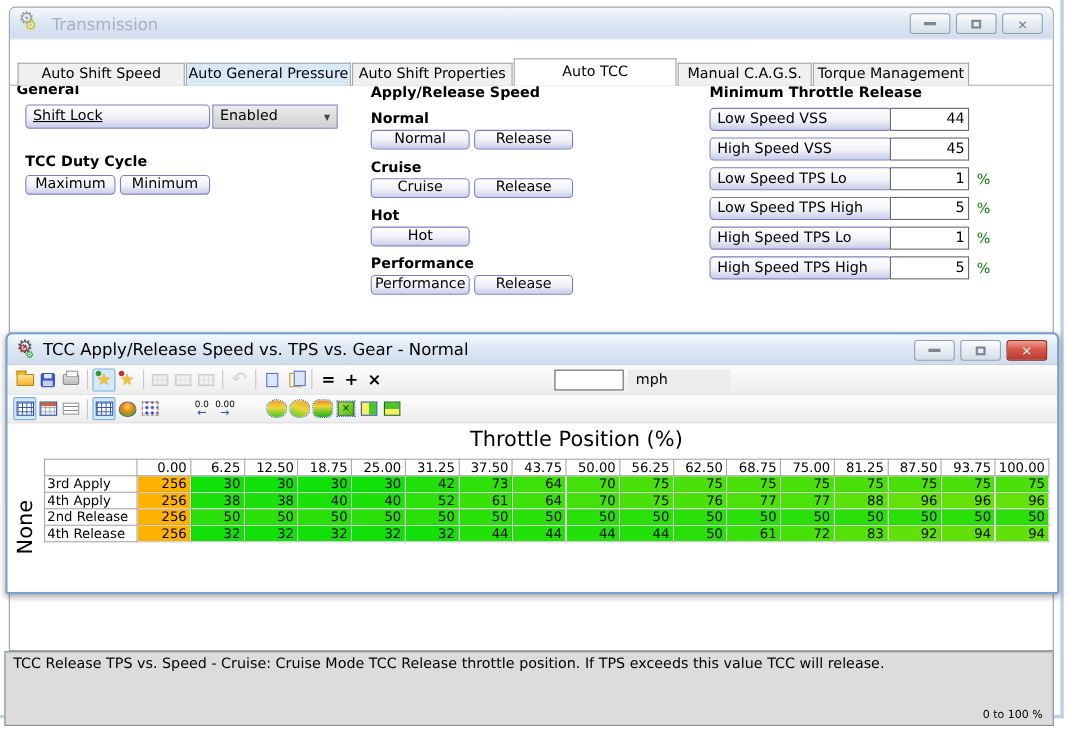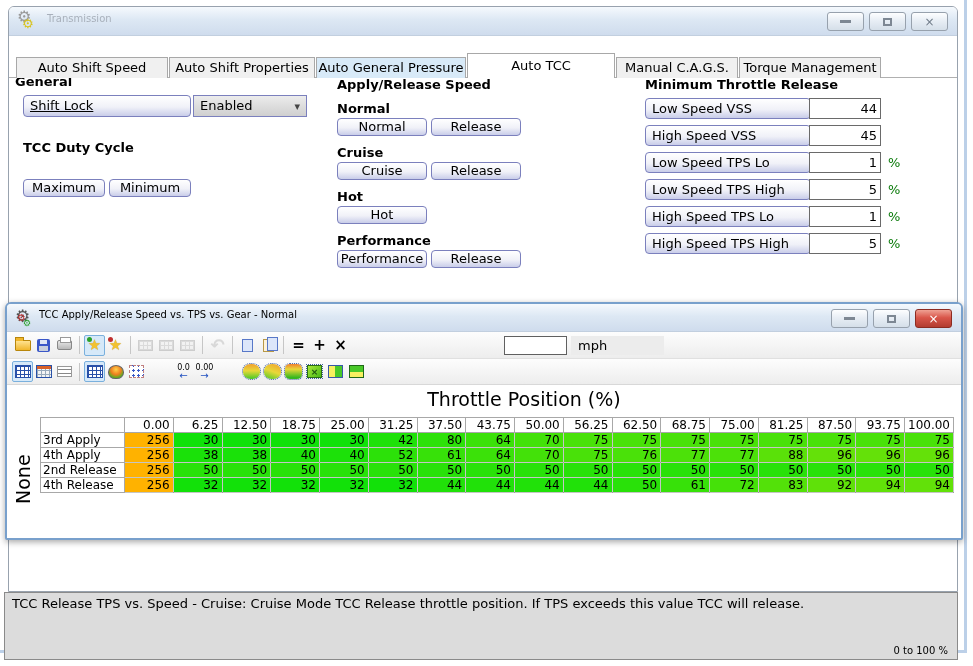--- a/index.html
+++ b/index.html
@@ -8,21 +8,21 @@
     background: #ffffff; font-family: "DejaVu Sans", sans-serif; color: #000;
   }
   #app-frame { position:absolute; left:0; top:0; width:967px; height:653px;
     border-right:3px solid #bcd0e8; border-bottom:3px solid #bcd0e8; pointer-events:none; }
 
   
   .win { position:absolute; background:#fff; }
   .titlebar { position:absolute; left:0; top:0; right:0; height:29px;
     background:linear-gradient(#f5f9fd,#dde8f4 45%,#cfdced);
     border-bottom:1px solid #c2cfdf; border-radius:5px 5px 0 0; }
-  .title-text { position:absolute; left:38px; top:6px; font-size:10px; }
+  .title-text { position:absolute; left:38px; top:6px; font-size:15px; }
   .winbtns { position:absolute; right:9px; top:5px; display:flex; gap:5px; }
   .winbtn { width:37px; height:19px; border:1px solid #97a1ad; border-radius:3px;
     background:linear-gradient(#fdfeff,#e8eef5 45%,#d5dfe9);
     display:flex; align-items:center; justify-content:center; color:#717c89; font-size:12px; }
   .winbtn .bar { width:11px; height:3px; background:#7d8793; }
   .winbtn .box { width:9px; height:8px; border:2px solid #7d8793; }
   .winbtn.close-red { background:linear-gradient(#efa193,#d9564a 45%,#b23c30); border-color:#8c2b21; color:#fff; }
   .win-icon { position:absolute; left:8px; top:4px; width:22px; height:22px; }
   .gear { position:absolute; font-size:16px; line-height:16px; }
 
@@ -47,21 +47,21 @@
   .unit { color:#0a7a0a; font-size:13px; margin-left:7px; }
 
   #general-heading { position:absolute; left:6px; top:67px; }
   #shift-lock { position:absolute; left:14px; top:88px; width:168px; height:22px; line-height:20px;text-decoration:underline; }
   #shift-lock-select { position:absolute; left:184px; top:88px; width:114px; height:22px;
     border:1px solid #7b80bd; background:linear-gradient(#ececec,#cfcfcf);
     font-size:13px; line-height:20px; padding-left:6px; }
   #shift-lock-select .chev { position:absolute; right:6px; top:1px; color:#444; font-size:11px; }
   #duty-heading { position:absolute; left:14px; top:133px; }
   #duty-buttons { position:absolute; left:14px; top:152px; display:flex; gap:4px; }
-  #duty-buttons .xpbtn { width:82px; height:18px; line-height:16px;margin-top:20px; }
+  #duty-buttons .xpbtn { width:82px; height:18px; line-height:16px; }
 
   #apply-release { position:absolute; left:328px; top:70px; width:240px; }
   #apply-release .group-label { margin-top:9px; }
   #apply-release .btnrow { display:flex; gap:4px; margin-top:2px; }
   #apply-release .btnrow .xpbtn { width:90px; height:18px; line-height:16px; }
 
   #mtr { position:absolute; left:636px; top:70px; }
   .mtr-row { margin-top:6px; height:21px; white-space:nowrap; }
   .mtr-row .label-btn { width:166px; height:21px; line-height:19px; vertical-align:top; }
   .mtr-row .num-input { width:72px; height:21px; vertical-align:top; margin-left:-2px; }
@@ -181,22 +181,22 @@
         </span>
       <span class="winbtn">
           <span class="box"></span>
         </span>
       <span class="winbtn">×</span>
     </span>
   </div>
   <div class="tabline"></div>
   <div class="tabstrip" id="tabstrip">
       <div class="tab" style="width: 152px;">Auto Shift Speed</div>
+      <div class="tab highlighted" style="width: 150px;">Auto General Pressure</div>
       <div class="tab" style="width: 146px;">Auto Shift Properties</div>
-      <div class="tab highlighted" style="width: 150px;">Auto General Pressure</div>
       <div class="tab active" style="width: 148px;">Auto TCC</div>
       <div class="tab" style="width: 122px;">Manual C.A.G.S.</div>
       <div class="tab" style="width: 142px;">Torque Management</div>
     </div>
 
   <div id="general-heading" class="heading">General</div>
   <span id="shift-lock" class="xpbtn label-btn">Shift Lock</span>
   <span id="shift-lock-select">
     <span>Enabled</span>
     <span class="chev">▾</span>
@@ -419,21 +419,21 @@
           </thead>
           <tbody>
             <tr>
               <th>3rd Apply</th>
               <td style="background: rgb(255, 178, 0);">256</td>
               <td style="background: rgb(16, 225, 9);">30</td>
               <td style="background: rgb(16, 225, 9);">30</td>
               <td style="background: rgb(16, 225, 9);">30</td>
               <td style="background: rgb(16, 225, 9);">30</td>
               <td style="background: rgb(31, 225, 9);">42</td>
-              <td style="background: rgb(45, 225, 9);">80</td>
+              <td style="background: rgb(45, 225, 9);">73</td>
               <td style="background: rgb(59, 225, 9);">64</td>
               <td style="background: rgb(67, 225, 9);">70</td>
               <td style="background: rgb(73, 225, 9);">75</td>
               <td style="background: rgb(73, 225, 9);">75</td>
               <td style="background: rgb(73, 225, 9);">75</td>
               <td style="background: rgb(73, 225, 9);">75</td>
               <td style="background: rgb(73, 225, 9);">75</td>
               <td style="background: rgb(73, 225, 9);">75</td>
               <td style="background: rgb(73, 225, 9);">75</td>
               <td style="background: rgb(73, 225, 9);">75</td>

